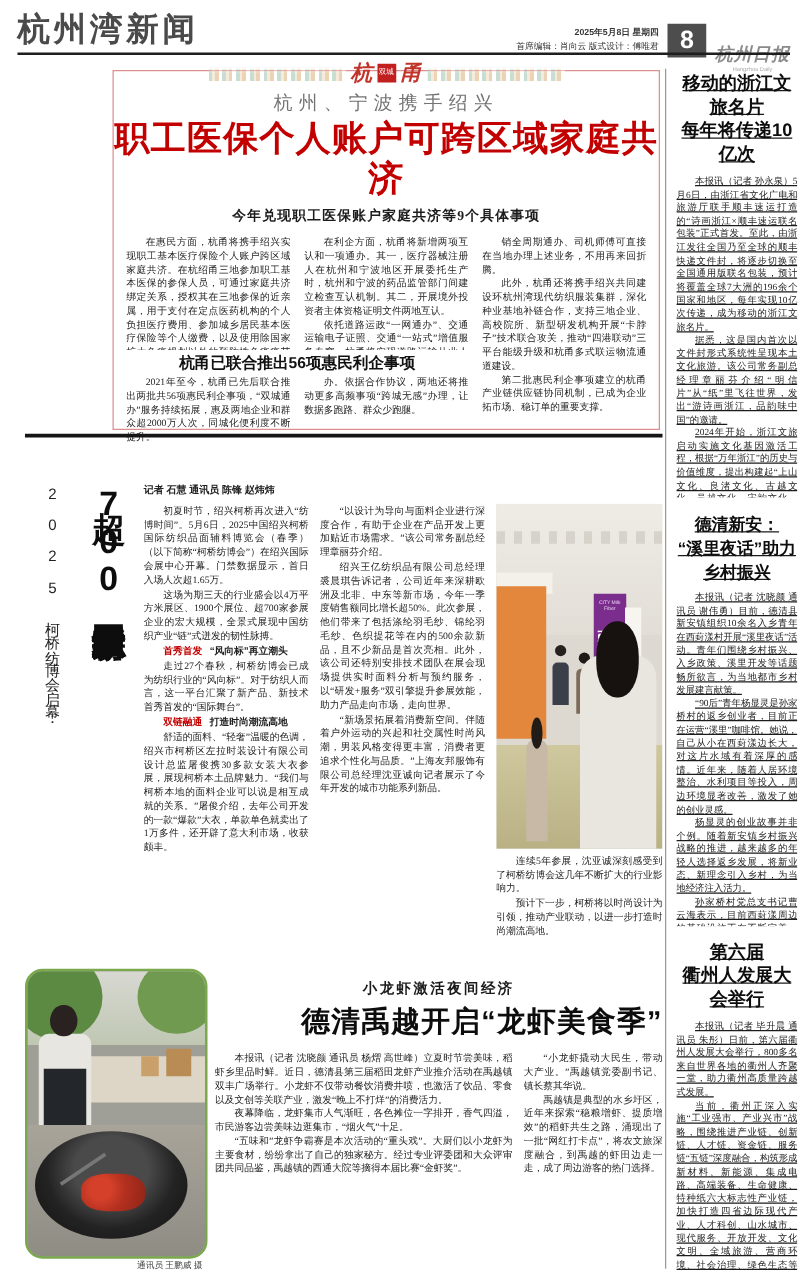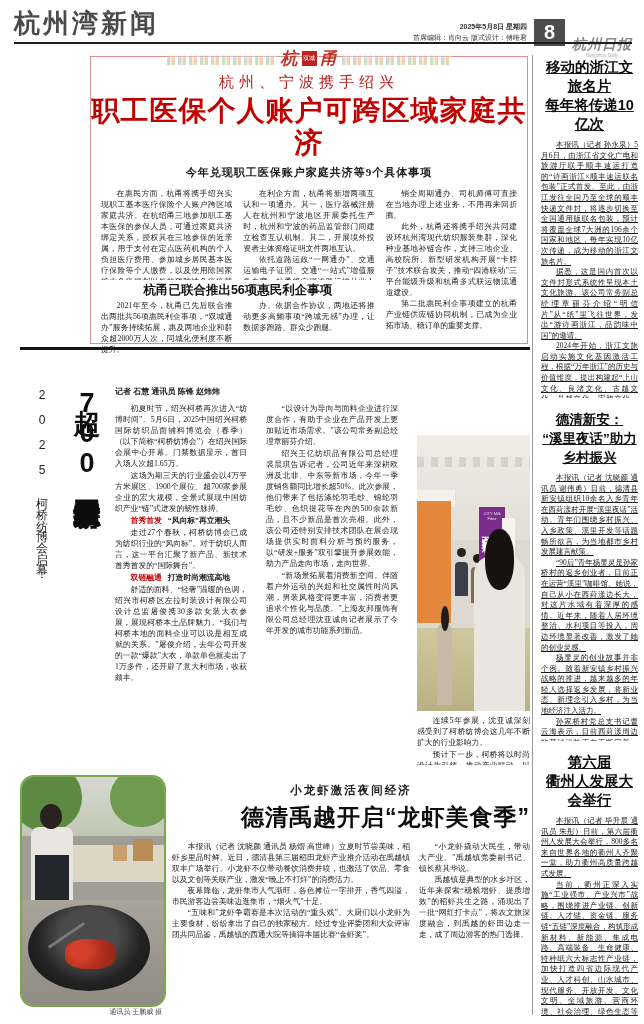--- a/index.html
+++ b/index.html
@@ -20,42 +20,42 @@
   .masthead .en{font-size:4.5px;color:#aaa;font-family:"Liberation Sans",sans-serif;margin-top:2px;}
   .hdr-rule{position:absolute;left:14px;right:12px;top:42px;height:2px;background:#1e1e1e;}
   
   .mainbox{position:absolute;left:90px;top:56px;width:438px;height:288px;border:1px solid #db9090;box-sizing:border-box;text-align:center;}
   .logo-row{margin-top:-11px;display:flex;align-items:center;justify-content:center;gap:4px;height:24px;}
   .sky{width:110px;height:14px;opacity:.8;
     background:repeating-linear-gradient(90deg,#bcd6c8 0 3px,#f4e7d2 3px 5px,#e7c9a4 5px 8px,#ffffff 8px 11px);
     -webkit-mask-image:linear-gradient(180deg,transparent 0 20%,#000 55%);mask-image:linear-gradient(180deg,transparent 0 20%,#000 55%);}
   .logo-char{font-size:17px;font-weight:bold;color:#c2342a;font-style:italic;line-height:1;}
   .logo-seal{width:15px;height:15px;background:#c21f1f;color:#fff;font-size:6px;line-height:7px;display:flex;align-items:center;justify-content:center;text-align:center;font-family:"Liberation Sans",sans-serif;}
-  .m-kicker{font-size:15px;letter-spacing:5px;color:#b91c1c;margin-top:3px;font-family:"Liberation Sans",sans-serif;}
+  .m-kicker{font-size:15px;letter-spacing:5px;color:#737373;margin-top:3px;font-family:"Liberation Sans",sans-serif;}
   .m-head{font-size:28px;font-weight:bold;color:#c30000;letter-spacing:1px;margin-top:3px;font-family:"Liberation Sans","DejaVu Sans",sans-serif;line-height:32px;}
   .m-deck{font-size:11px;font-weight:bold;margin-top:6px;letter-spacing:1px;}
   .mbody{display:grid;grid-template-columns:1fr 1fr 1fr;grid-template-rows:92px 20px auto;column-gap:11px;height:176px;overflow:hidden;margin:8px 10px 0 10px;text-align:left;}
   .mbody p{margin:0;font-size:7.8px;line-height:11px;text-align:justify;text-indent:2em;color:#222;}
   .cell{overflow:hidden;}
   .mb-c1r1{grid-area:1/1;} .mb-c2r1{grid-area:1/2;} .mb-c3{grid-area:1/3/4/4;}
   .mb-cross{grid-area:2/1/3/3;align-self:center;font-size:12.5px;font-weight:bold;text-align:center;font-family:"Liberation Sans",sans-serif;color:#111;}
   .mb-c1r2{grid-area:3/1;} .mb-c2r2{grid-area:3/2;}
   
   .midrule{position:absolute;left:20px;top:347px;width:510px;height:3px;background:#151515;}
   
   .expo{position:absolute;left:20px;top:358px;width:510px;height:415px;}
   .expo-vert{position:absolute;left:0;top:30px;width:88px;height:385px;display:flex;flex-direction:row;}
   .expo-vk{writing-mode:vertical-rl;text-orientation:upright;font-size:12px;letter-spacing:11px;color:#222;width:30px;font-family:"Liberation Sans",sans-serif;}
   .expo-vh{writing-mode:vertical-rl;text-orientation:upright;font-size:27px;font-weight:bold;color:#0d0d0d;letter-spacing:0px;line-height:1;width:50px;font-family:"Liberation Sans","DejaVu Sans",sans-serif;}
   .expo-main{position:absolute;left:95px;top:28px;right:0;bottom:0;}
   .expo-by{font-size:8px;font-weight:bold;color:#222;margin-bottom:6px;font-family:"Liberation Sans",sans-serif;}
-  .expo-cols{display:flex;gap:19px;height:362px;overflow:hidden;}
+  .expo-cols{display:flex;gap:9px;height:362px;overflow:hidden;}
   .expo-cols p{margin:0 0 1px 0;font-size:7.8px;line-height:11px;text-align:justify;text-indent:2em;color:#222;}
   .ecol{width:132px;overflow:hidden;}
-  .ecol3{flex:1;overflow:hidden;margin-top:32px;}
+  .ecol3{flex:1;overflow:hidden;}
   .esub{margin:5px 0 4px 0;font-size:10.5px;font-weight:bold;font-family:"Liberation Sans",sans-serif;text-indent:0;}
   .esub .red{color:#c30000;margin-right:6px;}
   
   .photo-expo{position:relative;width:100%;height:276px;background:#ded9d0;overflow:hidden;margin-bottom:4px;}
   .pe-ceil{position:absolute;left:0;top:0;right:0;height:38%;background:linear-gradient(#efece6,#e2ded6);}
   .pe-truss{position:absolute;left:0;top:8%;right:0;height:10px;background:repeating-linear-gradient(90deg,#c9c4ba 0 7px,transparent 7px 14px);opacity:.6;}
   .pe-booth{position:absolute;left:0;top:24%;width:30%;height:44%;background:#e2873b;}
   .pe-booth-top{position:absolute;left:0;top:20%;width:34%;height:6%;background:#f4f1ea;}
   .pe-floor{position:absolute;left:0;bottom:0;right:0;height:30%;background:linear-gradient(#cfc89e,#b9b184);}
   .pe-banner{position:absolute;right:22%;top:26%;width:26px;height:46%;background:#7b2d8e;color:#fff;text-align:center;padding-top:4px;box-sizing:border-box;}

